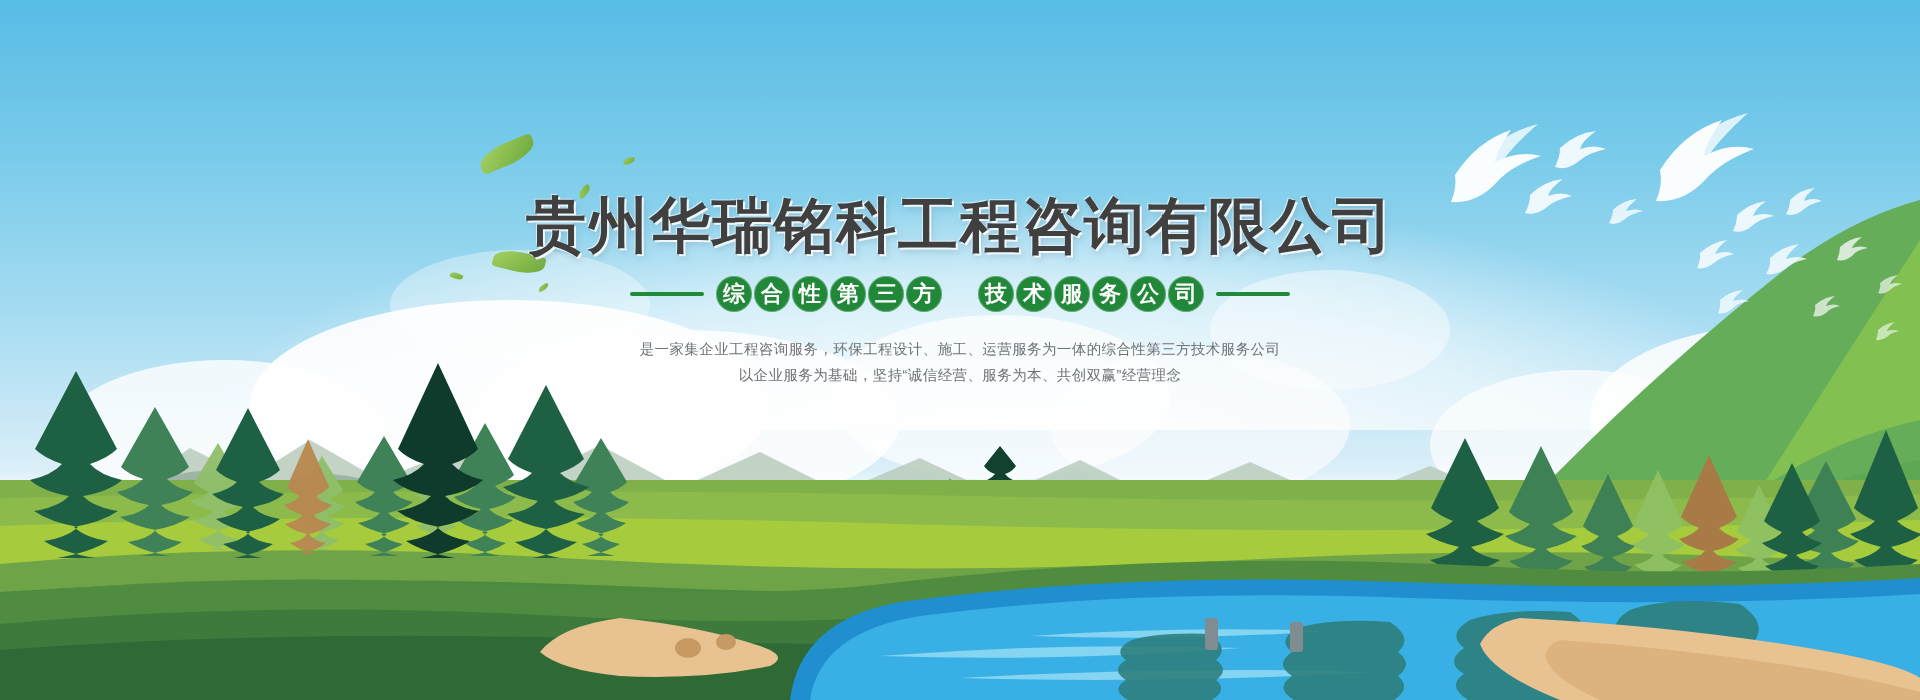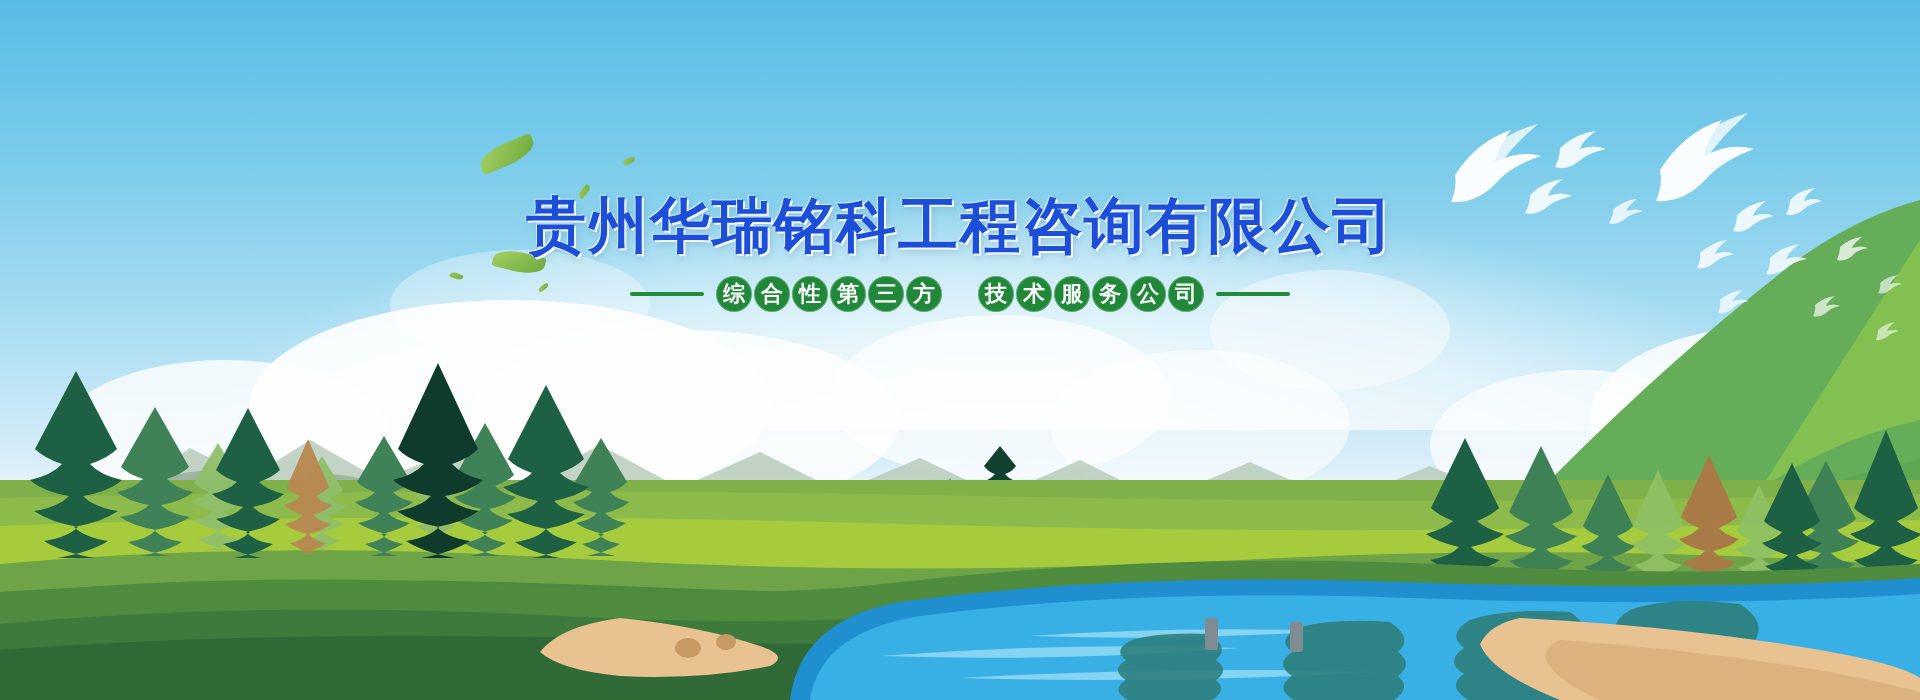--- a/index.html
+++ b/index.html
@@ -45,21 +45,21 @@
 
   
   .titlewrap{
     position:absolute;left:0;right:0;top:196px;
     text-align:center;z-index:40;
   }
   .main-title{
     font-size:60px;
     font-weight:bold;
     letter-spacing:2px;
-    color:#1d4ed8;
+    color:#404040;
     line-height:1;
     margin:0;
     text-shadow:
       2px 2px 0 rgba(255,255,255,.85),
       -1px -1px 0 rgba(255,255,255,.6),
       3px 4px 6px rgba(120,150,170,.35);
   }
 
   .sub-row{
     margin-top:20px;
@@ -331,16 +331,20 @@
         <span class="badge">术</span>
         <span class="badge">服</span>
         <span class="badge">务</span>
         <span class="badge">公</span>
         <span class="badge">司</span>
       </span>
 
       <span class="rule"></span>
     </div>
 
+    <div class="desc">
+      <div>是一家集企业工程咨询服务，环保工程设计、施工、运营服务为一体的综合性第三方技术服务公司</div>
+      <div>以企业服务为基础，坚持“诚信经营、服务为本、共创双赢”经营理念</div>
+    </div>
 
   </div>
 
 </div>
 
 </body></html>

